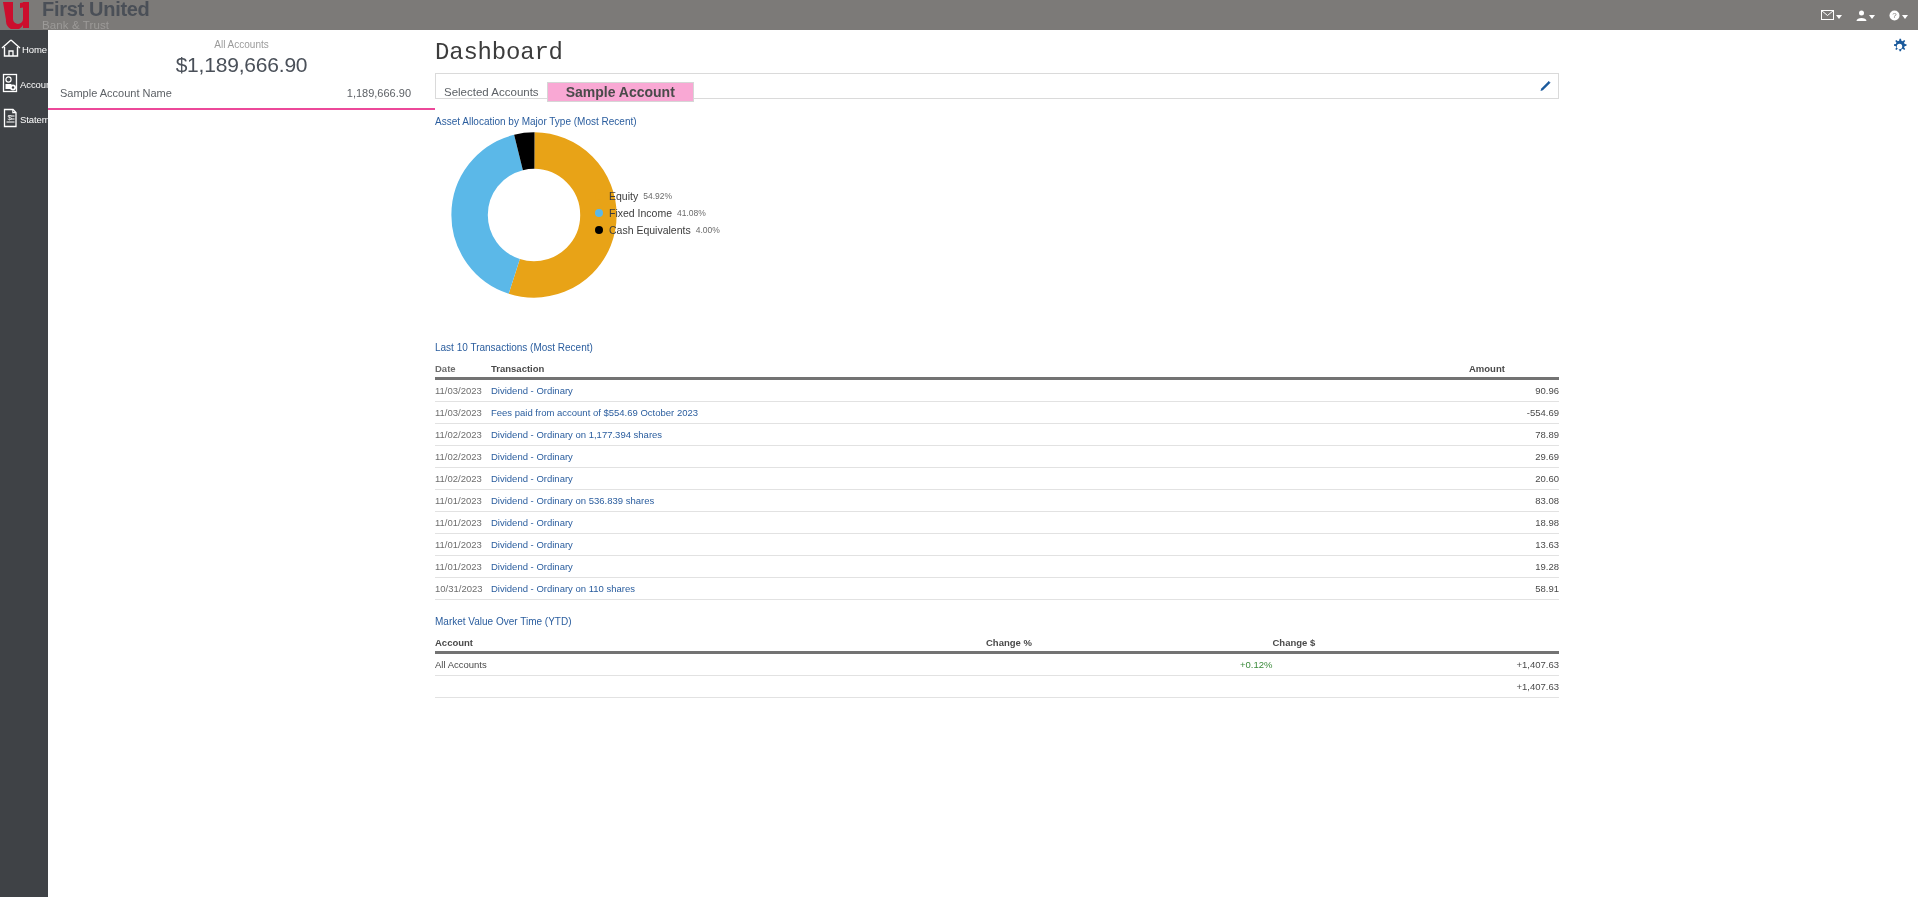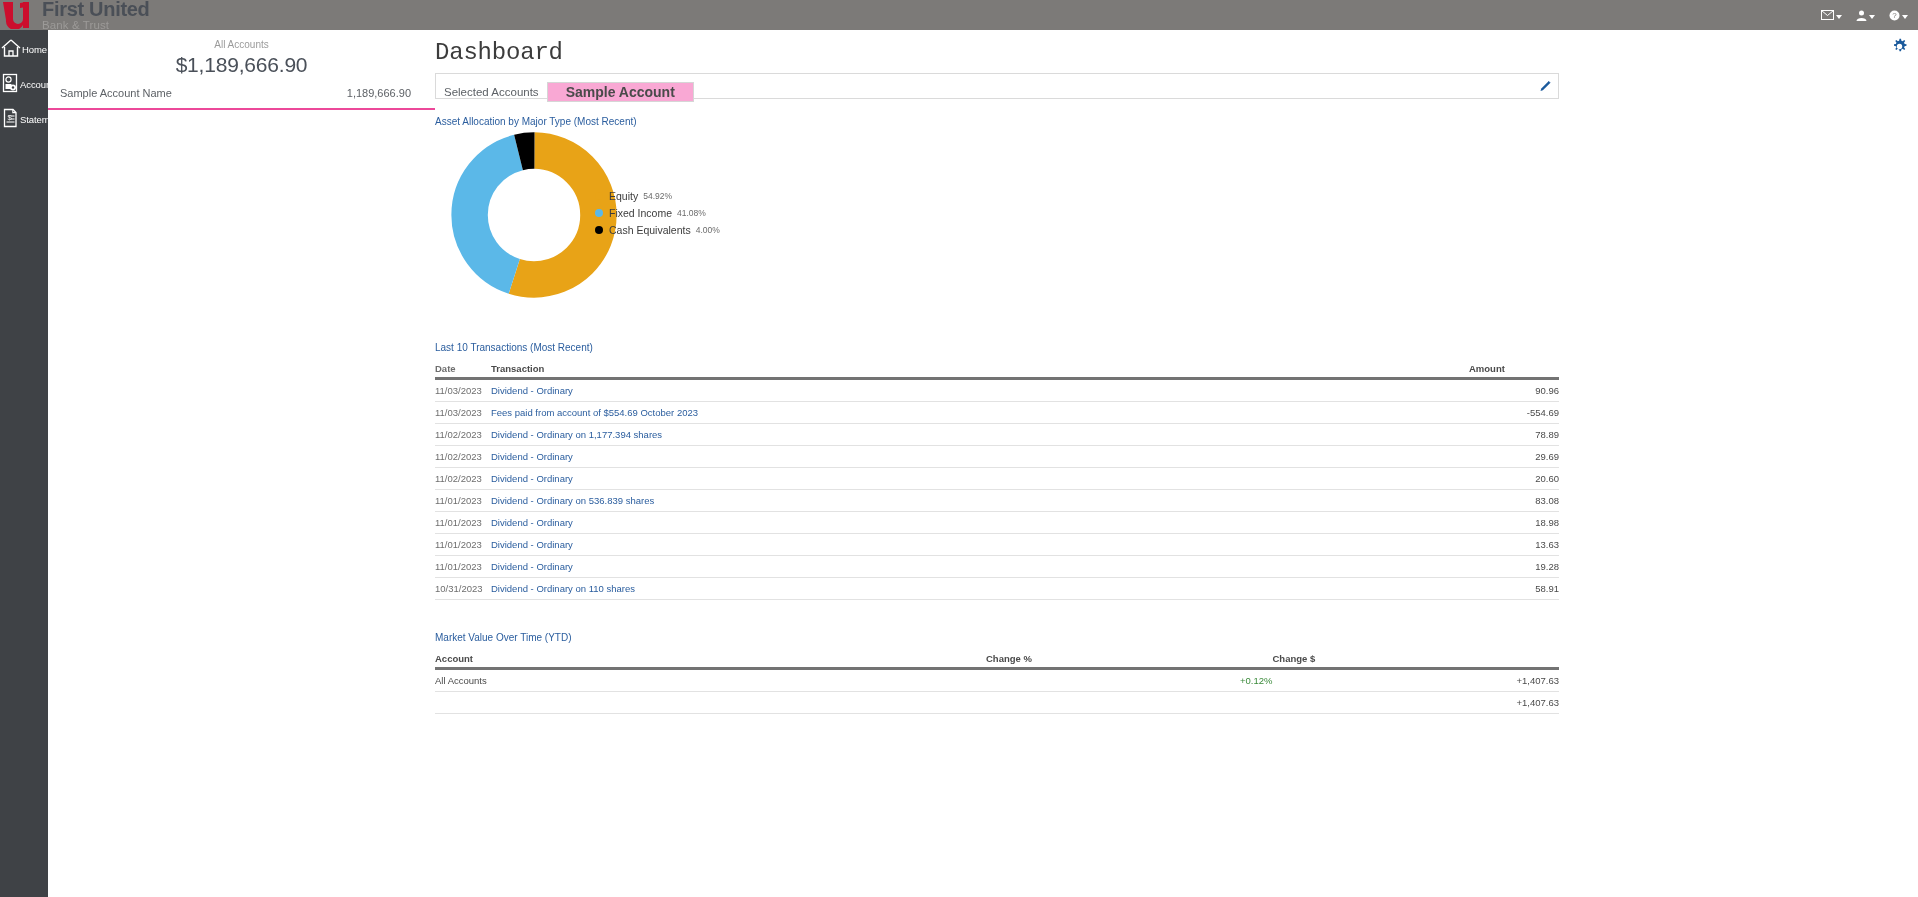--- a/index.html
+++ b/index.html
@@ -144,21 +144,21 @@
   }
   .pencil-btn svg { display: block; }
 
   
   .sect-title {
     font-size: 10px; color: #2a5d9e; font-weight: normal;
     margin: 0; line-height: 20px;
   }
   .sect-asset { margin-top: 13px; }
   .sect-trx   { margin-top: 0px; }
-  .sect-mv    { margin-top: 28px; }
+  .sect-mv    { margin-top: 12px; }
 
   
   .chart-area {
     position: relative;
     height: 200px;
     margin-top: 6px;
   }
   .donut-wrap {
     position: absolute; left: 14px; top: -8px;
     width: 170px; height: 170px;

